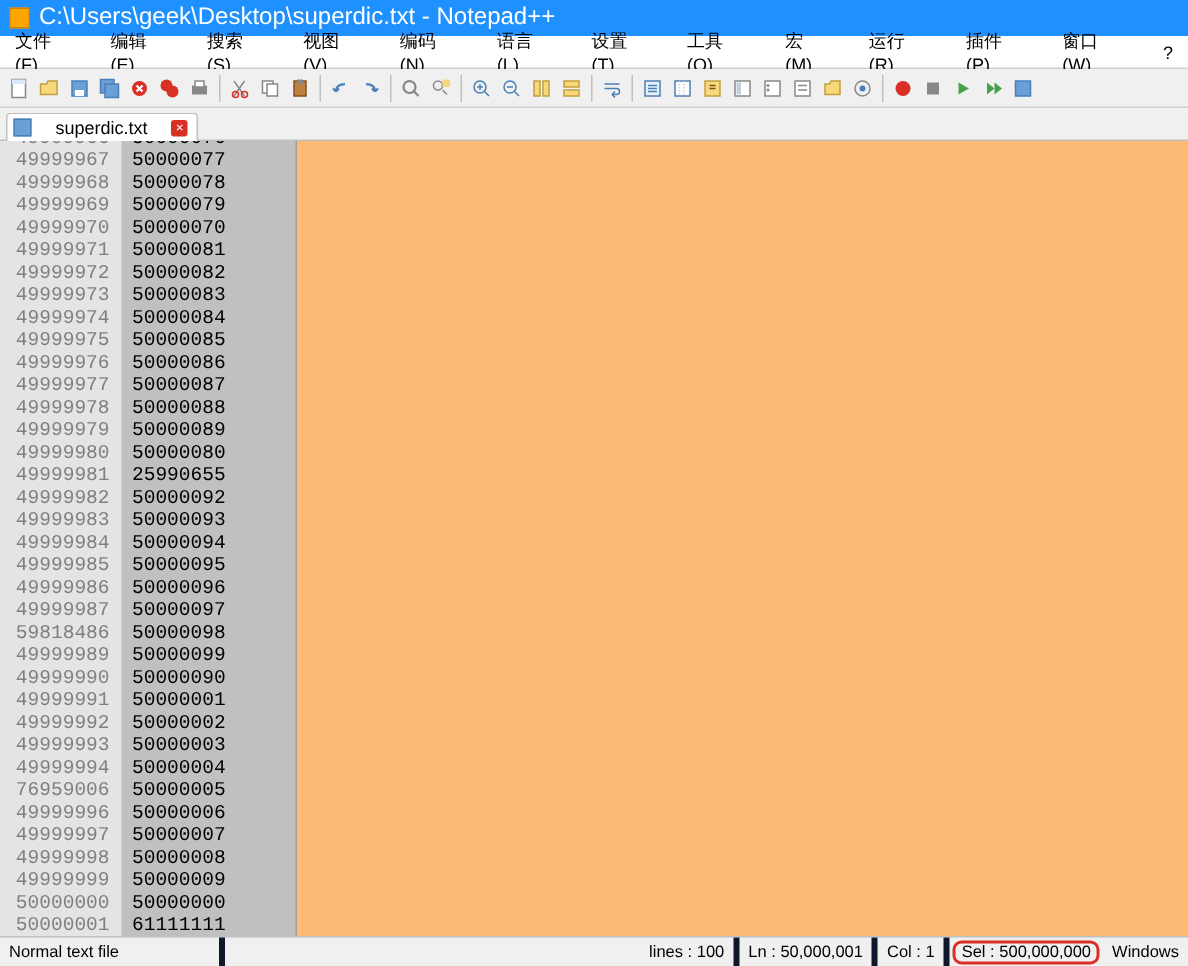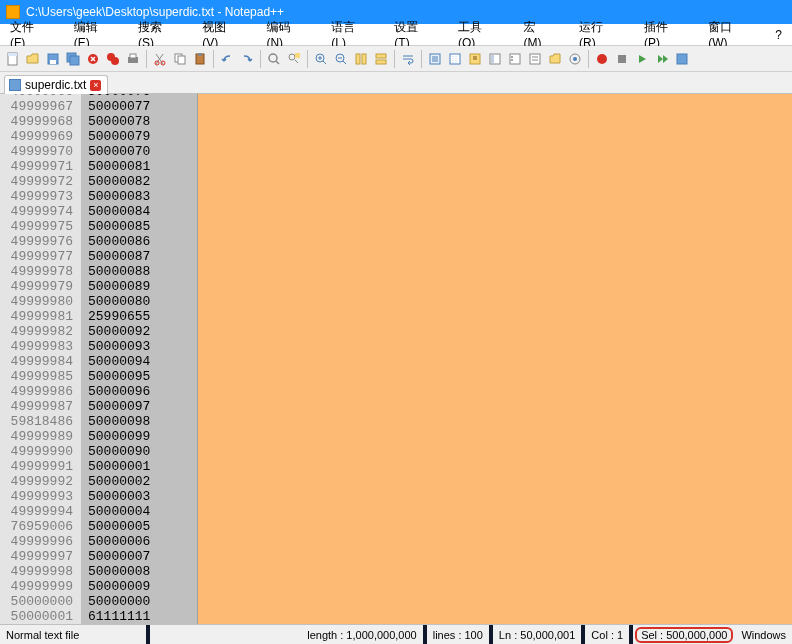--- a/index.html
+++ b/index.html
@@ -1,26 +1,26 @@
 <!DOCTYPE html>
 <html><head>
 <meta charset="utf-8">
 <style>
 * { box-sizing: border-box; margin: 0; padding: 0; }
 body { font-family: "Microsoft YaHei", "Segoe UI", Tahoma, sans-serif; font-size: 12px; background: #fff; width: 792px; height: 644px; overflow: hidden; display: flex; flex-direction: column; }
 .titlebar { background: #1e90ff; color: #fff; height: 24px; display: flex; align-items: center; padding: 0 6px; }
 .titlebar-icon { width: 14px; height: 14px; background: #ffa500; margin-right: 6px; border: 1px solid #cc8400; }
-.titlebar-text { font-size: 12px; }
+.titlebar-text { font-size: 16px; }
 .menubar { background: #fff; border-bottom: 1px solid #d0d0d0; height: 22px; display: flex; align-items: center; padding: 0 4px; gap: 18px; }
 .menu-item { padding: 2px 6px; cursor: default; }
 .toolbar { background: #f0f0f0; border-bottom: 1px solid #d0d0d0; height: 26px; display: flex; align-items: center; padding: 0 4px; gap: 2px; }
 .tb-btn { width: 18px; height: 18px; display: flex; align-items: center; justify-content: center; cursor: default; border: 1px solid transparent; }
 .tb-sep { width: 1px; height: 18px; background: #c0c0c0; margin: 0 2px; }
 .tabbar { background: #f0f0f0; height: 22px; display: flex; align-items: flex-end; padding: 0 4px; border-bottom: 1px solid #c0c0c0; }
-.file-tab { background: #fff; border: 1px solid #c0c0c0; border-bottom: none; padding: 2px 6px 2px 4px; display: flex; align-items: center; gap: 4px; border-radius: 3px 3px 0 0; position: relative; top: 1px; }
+.file-tab { background: #fff; border: 1px solid #c0c0c0; border-bottom: none; padding: 2px 6px 2px 4px; display: flex; align-items: center; gap: 16px; border-radius: 3px 3px 0 0; position: relative; top: 1px; }
 .tab-icon { width: 12px; height: 12px; background: #6a9fd8; border: 1px solid #4a7fb8; }
 .tab-close { width: 11px; height: 11px; background: #d93025; color: #fff; font-size: 9px; line-height: 10px; text-align: center; border-radius: 2px; }
 .editor-area { flex: 1; display: flex; overflow: hidden; background: #fdba74; align-items: flex-end; }
 .gutter { width: 82px; background: #e4e4e4; font-family: Consolas, "Courier New", monospace; font-size: 13px; color: #808080; text-align: right; padding-right: 8px; border-right: 1px solid #c0c0c0; }
 .line-no { height: 15px; line-height: 15px; }
 .text-col { width: 116px; background: #c0c0c0; font-family: Consolas, "Courier New", monospace; font-size: 13px; color: #000; border-right: 1px solid #a0a0a0; }
 .cell { height: 15px; line-height: 15px; padding-left: 6px; }
 .text-rest { flex: 1; background: #fff; }
 .statusbar { height: 20px; border-top: 1px solid #c0c0c0; background: #f0f0f0; display: flex; align-items: center; font-size: 11px; }
 .sb-cell { padding: 0 6px; border-right: 4px solid #0f172a; height: 100%; display: flex; align-items: center; }
@@ -334,19 +334,18 @@
       <div class="cell">50000009</div>
       <div class="cell">50000000</div>
       <div class="cell">61111111</div>
     </div>
   <div class="text-rest"></div>
 </div>
 
 <div class="statusbar">
   <div class="sb-cell" style="width:150px">Normal text file</div>
   <div class="sb-spacer"></div>
-  <div class="sb-cell">length : 1,000,000,000</div>
   <div class="sb-cell">lines : 100</div>
   <div class="sb-cell">Ln : 50,000,001</div>
   <div class="sb-cell">Col : 1</div>
   <div class="sb-highlight">Sel : 500,000,000</div>
   <div class="sb-cell" style="border-right:none">Windows</div>
 </div>
 
 </body></html>

